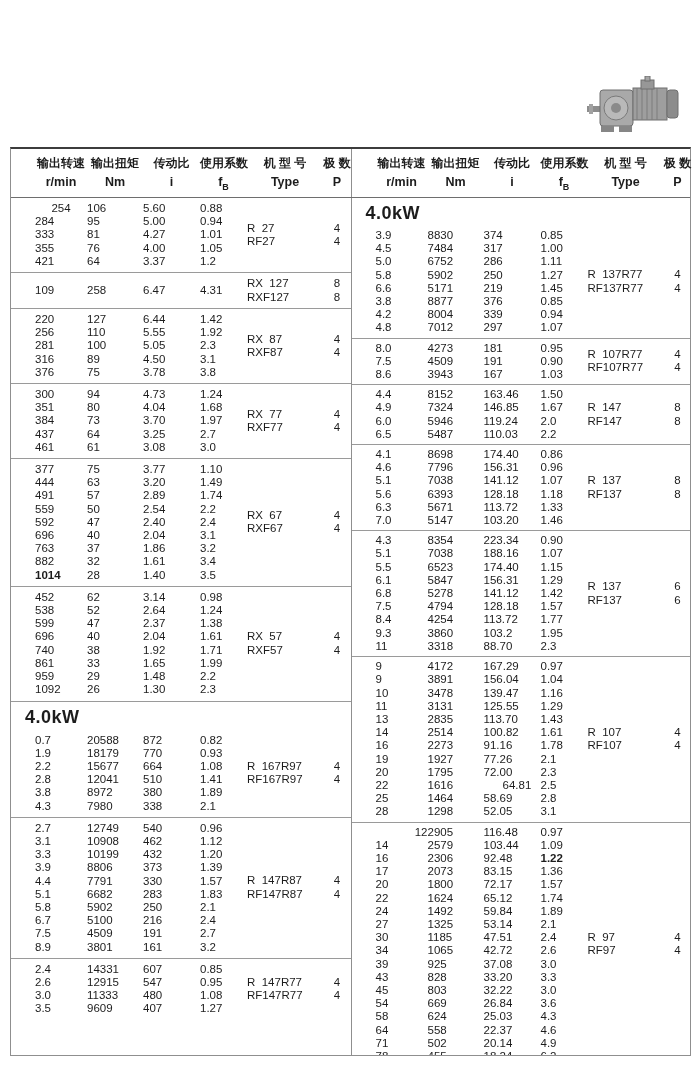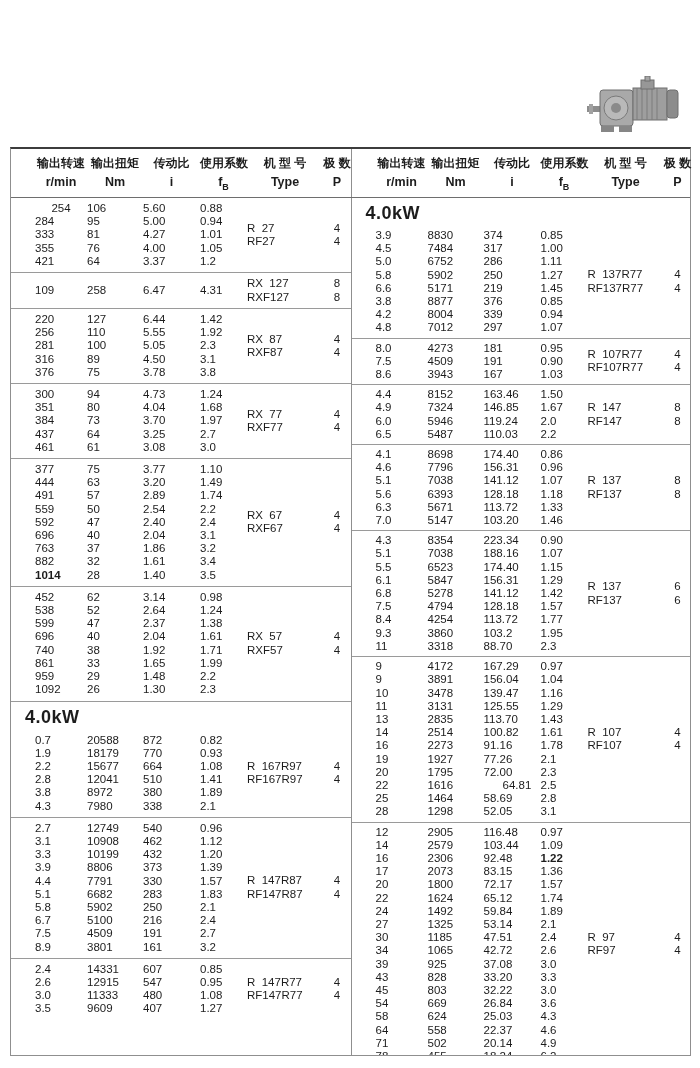--- a/index.html
+++ b/index.html
@@ -576,21 +576,21 @@
             <div class="cell" style="grid-area: 12 / 2;">1298</div>
             <div class="cell" style="grid-area: 12 / 3;">52.05</div>
             <div class="cell" style="grid-area: 12 / 4;">3.1</div>
             <div class="typecell" style="grid-area: 1 / 5 / span 12;"><div>R  107</div><div>RF107</div></div>
             <div class="polecell" style="grid-area: 1 / 6 / span 12;">
               <div>4</div>
               <div>4</div>
             </div>
           </div>
           <div class="group">
-            <div class="cell" style="grid-area: 1 / 1;">12</div>
+            <div class="cell" style="grid-area: 1 / 1; text-align: right;">12</div>
             <div class="cell" style="grid-area: 1 / 2;">2905</div>
             <div class="cell" style="grid-area: 1 / 3;">116.48</div>
             <div class="cell" style="grid-area: 1 / 4;">0.97</div>
             <div class="cell" style="grid-area: 2 / 1;">14</div>
             <div class="cell" style="grid-area: 2 / 2;">2579</div>
             <div class="cell" style="grid-area: 2 / 3;">103.44</div>
             <div class="cell" style="grid-area: 2 / 4;">1.09</div>
             <div class="cell" style="grid-area: 3 / 1;">16</div>
             <div class="cell" style="grid-area: 3 / 2;">2306</div>
             <div class="cell" style="grid-area: 3 / 3;">92.48</div>

